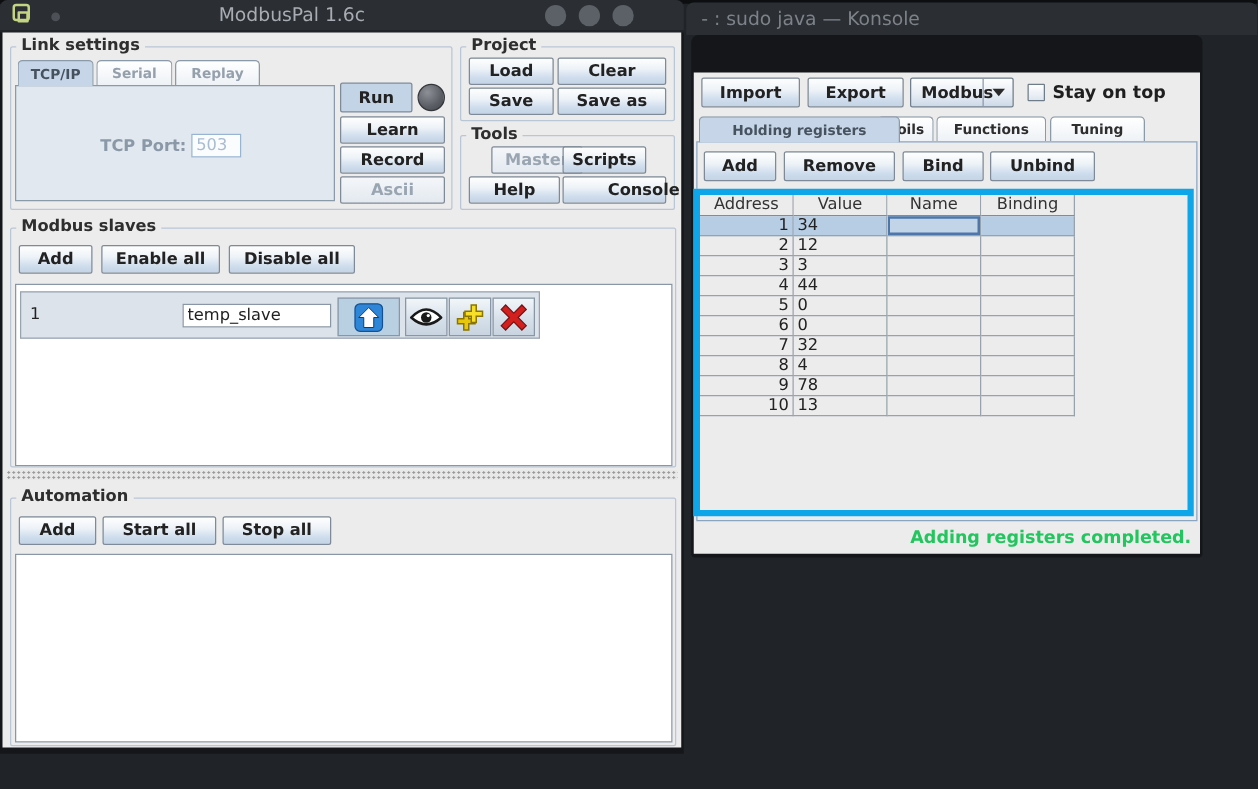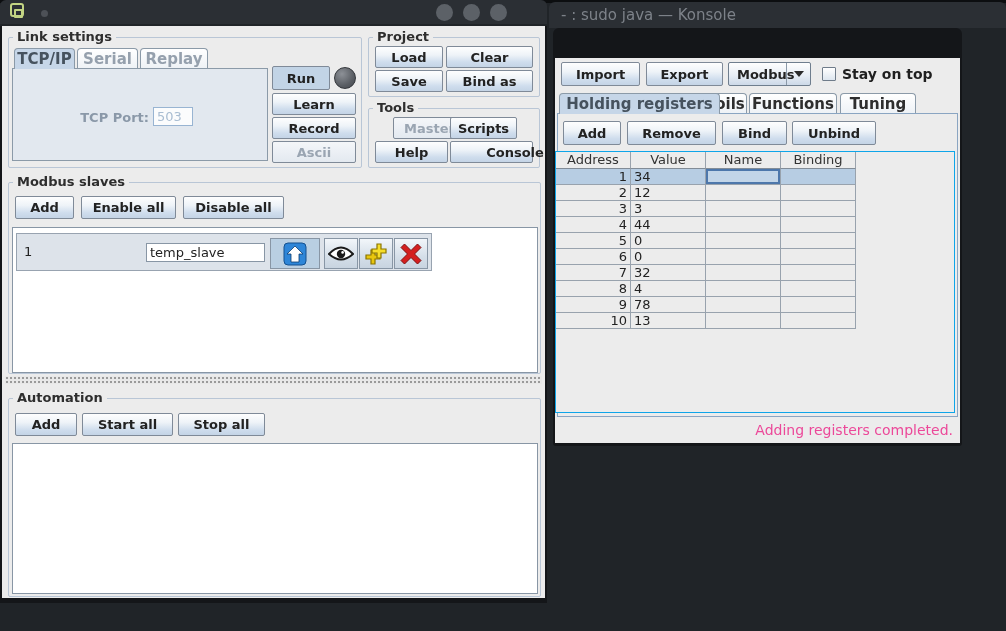--- a/index.html
+++ b/index.html
@@ -26,21 +26,21 @@
   .btn{background:linear-gradient(180deg,#fefefe 0%,#eef3f8 40%,#cfdded 75%,#c4d4e6 100%);
        border:1px solid #7f8a98;border-radius:2px;color:#222;font-weight:bold;font-size:13px;
        display:flex;align-items:center;justify-content:center;cursor:default;}
   .btn.disabled{color:#9aa5b2;}
   .btn.toggled{background:#c2d4e6;}
   .fieldset{border:1px solid #b9c6d6;border-radius:2px;}
   .legend{position:absolute;top:-9px;left:4px;background:#ececec;padding:0 4px;
           font-weight:bold;font-size:13px;color:#2e2e2e;white-space:nowrap;}
   .jtab{border:1px solid #8b9aa8;border-bottom:none;border-radius:4px 4px 0 0;
         background:linear-gradient(#ffffff,#eef2f6);display:flex;align-items:center;justify-content:center;
-        font-weight:bold;font-size:15px;color:#2e2e2e;}
+        font-weight:bold;font-size:11px;color:#2e2e2e;}
   .jtab.active{background:#c6d6e8;color:#46525e;z-index:3;}
   .jtab.dim{color:#95a0ad;}
   .jinput{border:1px solid #8896a5;background:#fff;font-family:"DejaVu Sans",sans-serif;
           font-size:13px;color:#222;padding:0 3px;box-sizing:border-box;}
   .panelblue{background:#e2e8ef;border:1px solid #8b9aa8;}
   .led{border-radius:50%;background:radial-gradient(circle at 35% 30%,#8d9197,#5a5e64 60%,#43474d);
        border:1px solid #33363b;}
   .splitter{background:#e8e8e8;background-image:radial-gradient(#9a9a9a 0.8px,transparent 1px);background-size:4px 4px;}
   .whitebox{background:#fff;border:1px solid #8896a5;}
 
@@ -51,42 +51,43 @@
 
   .combo{background:linear-gradient(180deg,#fefefe,#e8eef5 55%,#cdd9e8);border:1px solid #6f7e8e;border-radius:2px;}
   .combo-label{position:absolute;left:8px;top:0;height:100%;display:flex;align-items:center;
                font-weight:bold;font-size:13px;color:#222;}
   .combo-arrowbox{position:absolute;right:0;top:0;width:23px;height:100%;border-left:1px solid #8b99a8;
                   display:flex;align-items:center;justify-content:center;}
   .combo-arrow{width:0;height:0;border-left:5px solid transparent;border-right:5px solid transparent;border-top:6px solid #2a2a2a;}
   .checkbox{border:1px solid #6f7c8a;background:linear-gradient(#ffffff,#dde6ef);border-radius:1px;}
 
   
-  .scrollpane{border:1px solid #0ea5e9;background:#ececec;overflow:hidden;}
+  .scrollpane{border:5px solid #0ea5e9;background:#ececec;overflow:hidden;}
   .trow{display:flex;height:16px;}
   .trow.thead{height:17px;}
   .tcell{width:75px;box-sizing:border-box;font-size:13px;line-height:15px;color:#222;
          border-right:1px solid #98a2ad;border-bottom:1px solid #98a2ad;overflow:hidden;white-space:nowrap;}
   .tcell.th{background:#ececec;text-align:center;color:#333;border-right:1px solid #9aa2ac;border-bottom:1px solid #828c97;}
   .tcell.addr{text-align:right;padding-right:3px;}
   .tcell.val,.tcell.name,.tcell.bind{padding-left:3px;}
   .trow.sel .tcell{background:#b7cde3;}
   .trow.sel .tcell.focus{box-shadow:inset 0 0 0 2px #4d77ab;background:#c2d5e8;}
 
-  .status-text{font-weight:normal;font-size:14px;color:#ec4899;text-align:right;}
+  .status-text{font-weight:bold;font-size:14px;color:#22c55e;text-align:right;}
   .grouplabel{font-weight:bold;font-size:13px;}
 </style>
 </head>
 <body>
 
 <div class="abs topstrip"></div>
 
 <div class="abs titlebar" style="left:0;top:2;width:547px;height:24px;">
   <div class="abs appicon" style="left:10px;top:3px;"></div>
   <div class="abs tb-dot" style="left:41px;top:10px;"></div>
+  <div class="abs tb-title" style="left:0;right:80px;top:0;">ModbusPal 1.6c</div>
   <div class="abs tb-circles" style="left:436px;top:4px;">
     <div class="tb-circle"></div>
     <div class="tb-circle"></div>
     <div class="tb-circle"></div>
   </div>
 </div>
 <div class="abs winframe" style="left:0;top:26px;width:547px;height:577px;">
   <div class="abs winbody" style="left:2px;top:0;width:543px;height:572px;"></div>
 </div>
 
@@ -105,21 +106,21 @@
 <div class="abs btn" style="left:272px;top:93px;width:84px;height:22px;z-index:2;">Learn</div>
 <div class="abs btn" style="left:272px;top:117px;width:84px;height:22px;z-index:2;">Record</div>
 <div class="abs btn disabled" style="left:272px;top:141px;width:84px;height:22px;z-index:2;background:linear-gradient(#f4f6f9,#e3e9f0);">Ascii</div>
 
 <div class="abs fieldset" style="left:368px;top:37px;width:172px;height:60px;">
   <span class="legend">Project</span>
 </div>
 <div class="abs btn" style="left:375px;top:46px;width:68px;height:22px;">Load</div>
 <div class="abs btn" style="left:446px;top:46px;width:87px;height:22px;">Clear</div>
 <div class="abs btn" style="left:375px;top:70px;width:68px;height:22px;">Save</div>
-<div class="abs btn" style="left:446px;top:70px;width:87px;height:22px;">Bind as</div>
+<div class="abs btn" style="left:446px;top:70px;width:87px;height:22px;">Save as</div>
 
 <div class="abs fieldset" style="left:368px;top:108px;width:172px;height:60px;">
   <span class="legend">Tools</span>
 </div>
 <div class="abs btn disabled" style="left:375px;top:117px;width:73px;height:22px;background:linear-gradient(#f4f6f9,#e3e9f0);margin-left:18px;">Master</div>
 <div class="abs btn" style="left:450px;top:117px;width:67px;height:22px;">Scripts</div>
 <div class="abs btn" style="left:375px;top:141px;width:73px;height:22px;">Help</div>
 <div class="abs btn" style="left:450px;top:141px;width:83px;height:22px;padding-left:47px;">Console</div>
 
 <div class="abs fieldset" style="left:8px;top:182px;width:533px;height:192px;">

